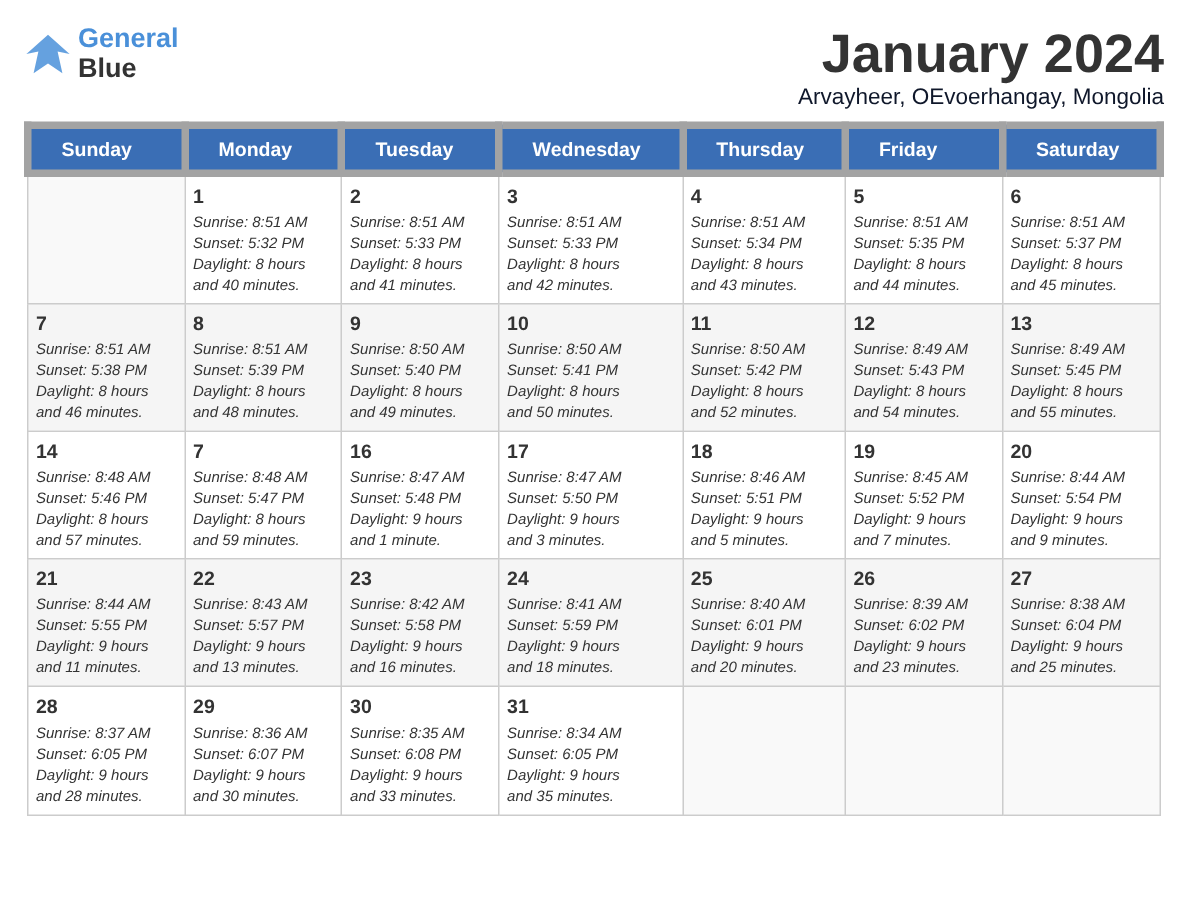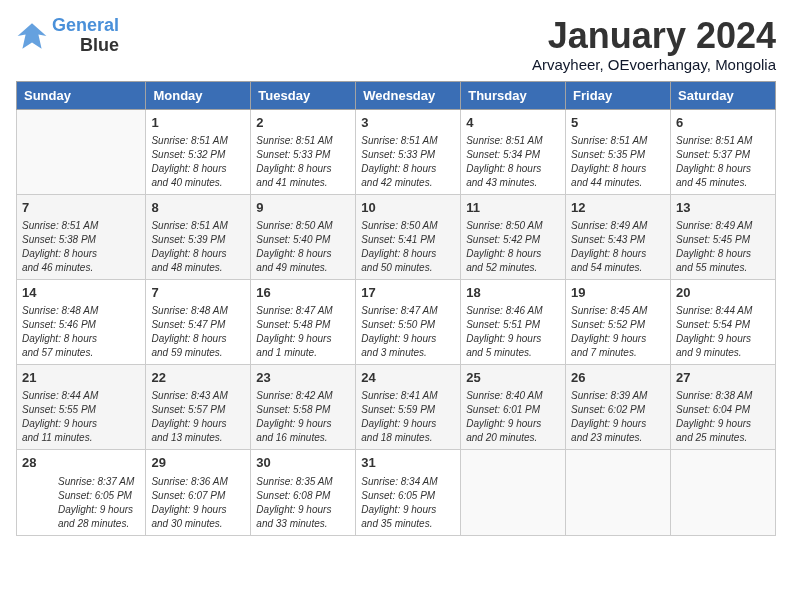--- a/index.html
+++ b/index.html
@@ -13,21 +13,20 @@
     .header {
       display: flex;
       justify-content: space-between;
       align-items: flex-start;
       margin-bottom: 8px;
     }
     .logo {
       display: flex;
       align-items: center;
       gap: 4px;
-      text-align: right;
     }
     .logo-text {
       font-size: 18px;
       font-weight: bold;
       color: #333;
       line-height: 1.1;
     }
     .logo-text span {
       color: #4a90d9;
     }
@@ -49,25 +48,25 @@
       color: #0f172a;
     }
     table {
       width: 100%;
       border-collapse: collapse;
       font-size: 11px;
     }
     thead tr th {
       background-color: #3a6eb5;
       color: #fff;
-      padding: 6px 7px;
+      padding: 6px 20px;
       text-align: left;
       font-size: 13px;
       font-weight: bold;
-      border: 1px solid #a3a3a3;
+      border: 5px solid #a3a3a3;
     }
     tbody tr td {
       vertical-align: top;
       padding: 4px 5px;
       border: 1px solid #ccc;
       min-width: 100px;
       min-height: 80px;
       background: #fff;
       color: #333;
       line-height: 1.4;
@@ -316,21 +315,21 @@
           <span class="day-number">27</span>
           <div class="day-info" style="white-space: pre-line;">Sunrise: 8:38 AM
 Sunset: 6:04 PM
 Daylight: 9 hours
 and 25 minutes.</div>
         </td>
       </tr>
       <tr>
         <td>
           <span class="day-number">28</span>
-          <div class="day-info" style="white-space: pre-line; margin-left: 36px;">Sunrise: 8:37 AM
+          <div class="day-info" style="white-space: pre-line;">Sunrise: 8:37 AM
 Sunset: 6:05 PM
 Daylight: 9 hours
 and 28 minutes.</div>
         </td>
         <td>
           <span class="day-number">29</span>
           <div class="day-info" style="white-space: pre-line;">Sunrise: 8:36 AM
 Sunset: 6:07 PM
 Daylight: 9 hours
 and 30 minutes.</div>

